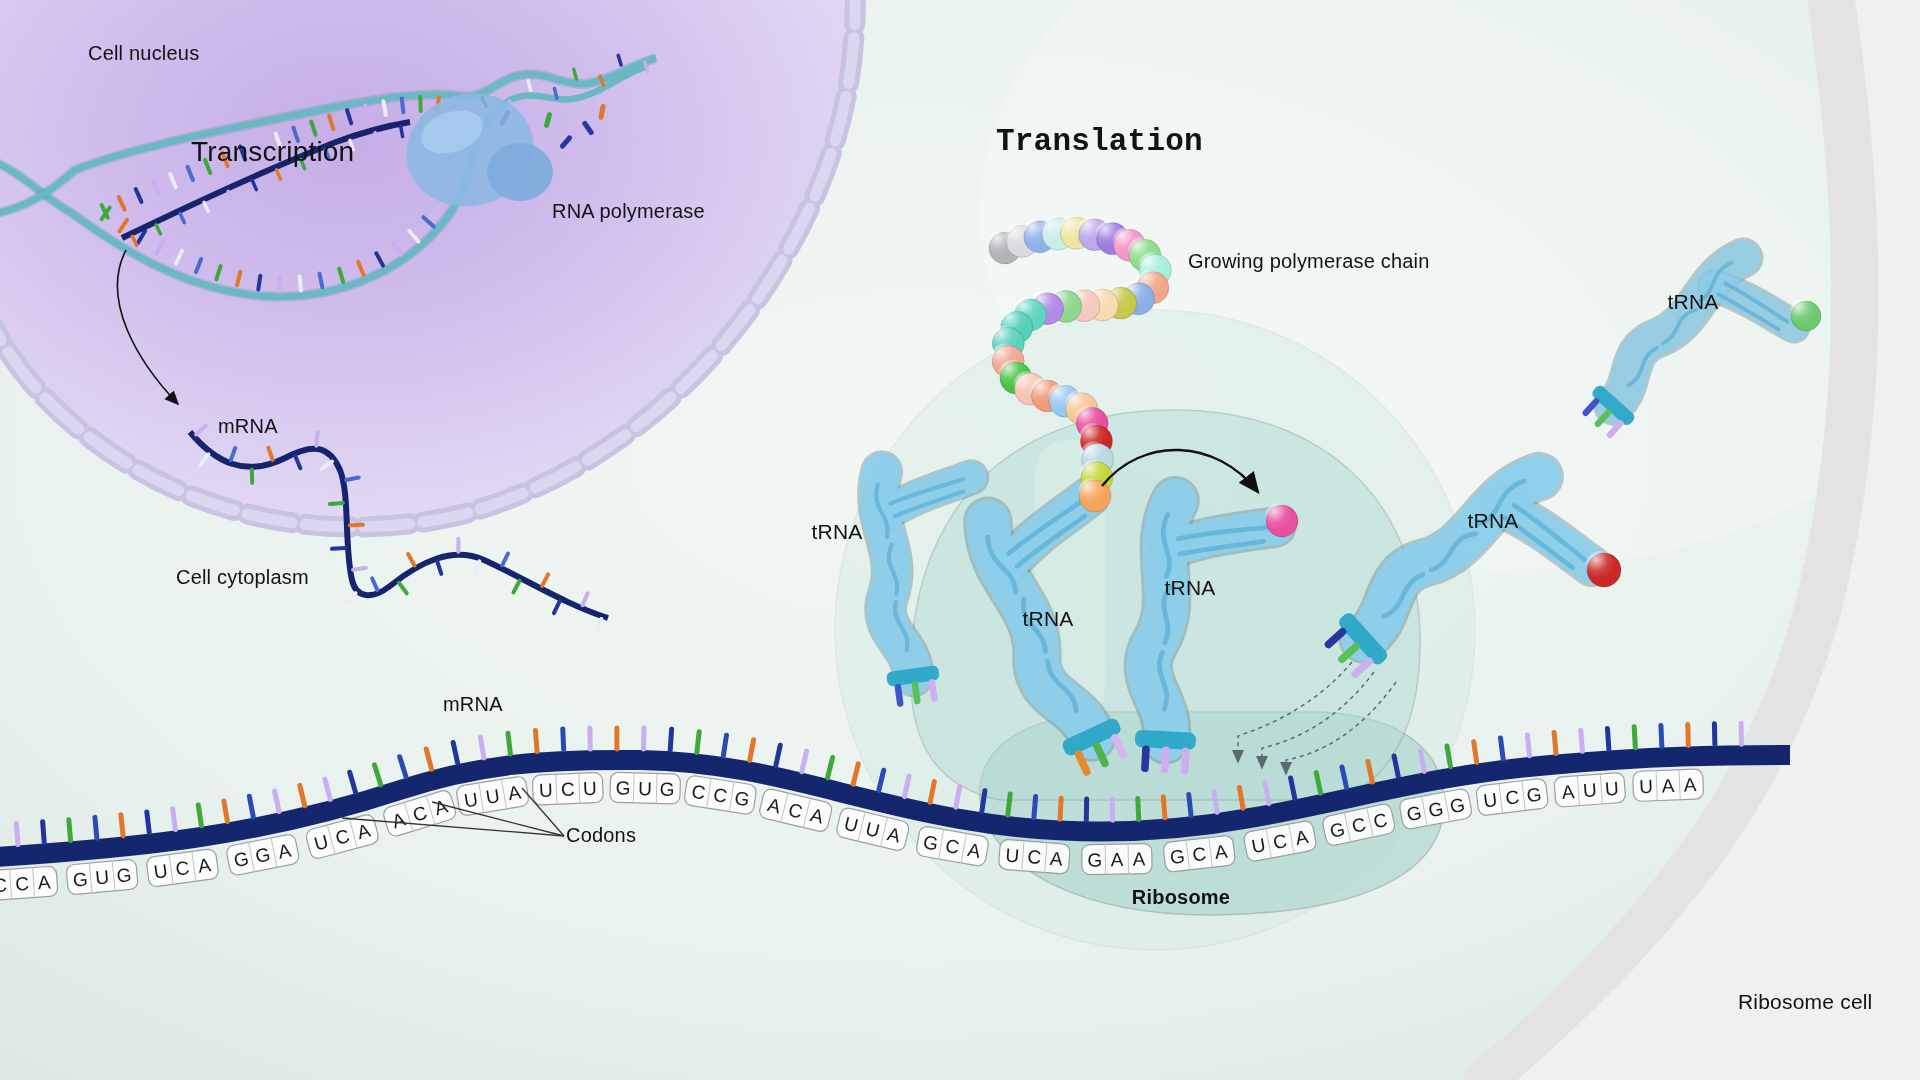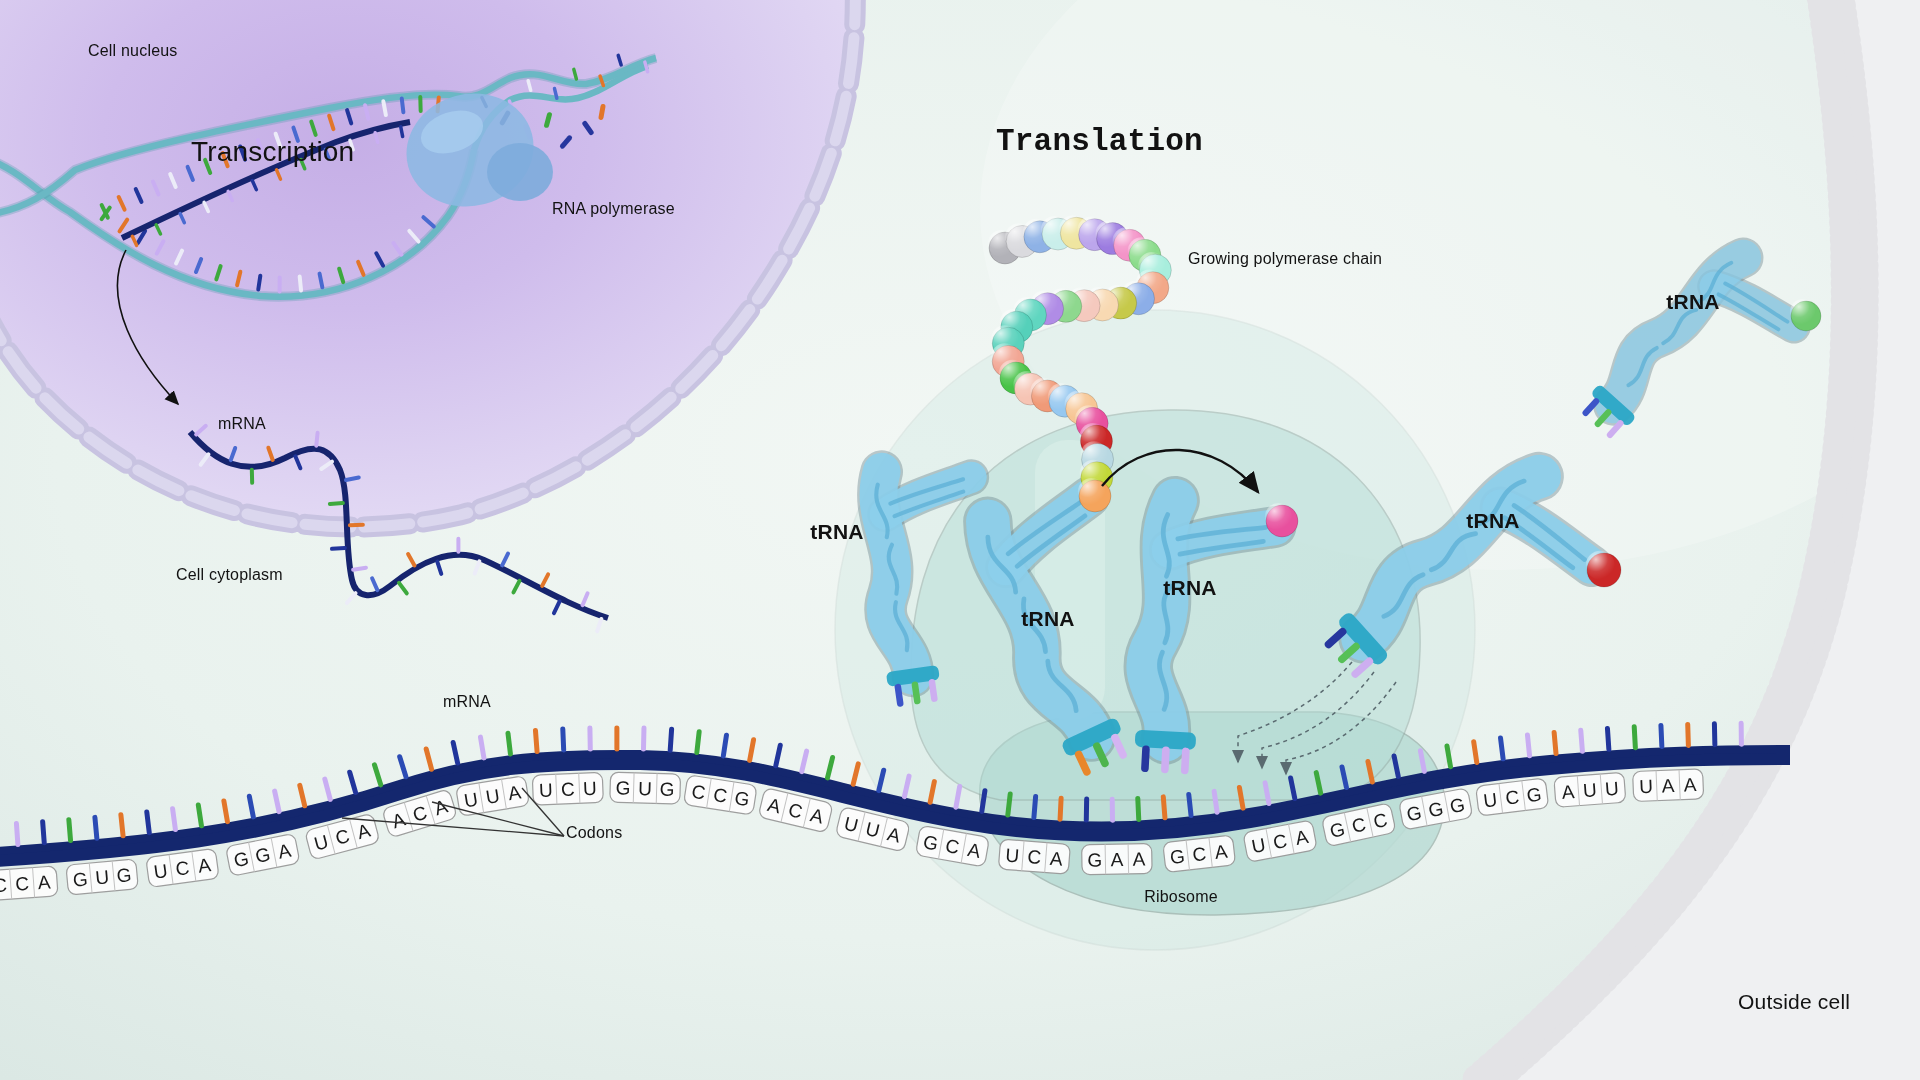--- a/index.html
+++ b/index.html
@@ -1,22 +1,22 @@
 <!DOCTYPE html>
 <html><head>
 <meta charset="utf-8">
 <style>
   html,body{margin:0;padding:0;background:#cfd4d4;}
   #stage{position:relative;width:1920px;height:1080px;overflow:hidden;
          font-family:"Liberation Sans",sans-serif;background:#e9f1ee;}
   #art{position:absolute;left:0;top:0;}
-  .lbl{position:absolute;font-size:16px;color:#121212;white-space:nowrap;letter-spacing:.2px;}
+  .lbl{position:absolute;font-size:20px;color:#121212;white-space:nowrap;letter-spacing:.2px;}
   .lbl-title{font-size:31px;font-weight:bold;font-family:Liberation Mono, monospace;}
-  .lbl-trna{font-size:21px;font-weight:bold;transform:translate(-50%,-50%);}
-  .lbl-center{transform:translate(-50%,-50%);}
+  .lbl-trna{font-size:21px;font-weight:normal;transform:translate(-50%,-50%);}
+  .lbl-center{transform:translate(-50%,-50%);font-weight:bold;}
   .lbl-two span{display:block;line-height:30px;}
 </style>
 </head>
 <body>
 
 <div id="stage">
 
 <svg id="art" width="1920" height="1080" viewBox="0 0 1920 1080">
   <defs>
     <radialGradient id="cellGrad" cx="48%" cy="42%" r="75%">
@@ -616,15 +616,15 @@
 <div class="lbl" style="left:443px;top:693px">mRNA</div>
 <div class="lbl" style="left:566px;top:824px">Codons</div>
 <div class="lbl lbl-title" style="left:996px;top:124px">Translation</div>
 <div class="lbl" style="left:1188px;top:250px">Growing polymerase chain</div>
 <div class="lbl lbl-trna" style="left:837px;top:532px">tRNA</div>
 <div class="lbl lbl-trna" style="left:1048px;top:619px">tRNA</div>
 <div class="lbl lbl-trna" style="left:1190px;top:588px">tRNA</div>
 <div class="lbl lbl-trna" style="left:1493px;top:521px">tRNA</div>
 <div class="lbl lbl-trna" style="left:1693px;top:302px">tRNA</div>
 <div class="lbl lbl-center" style="left:1181px;top:897px">Ribosome</div>
-<div class="lbl" style="left:1738px;top:990px;font-size:21px">Outside cell</div>
+<div class="lbl" style="left:1738px;top:990px;font-size:21px">Ribosome cell</div>
 
 </div>
 
 </body></html>

